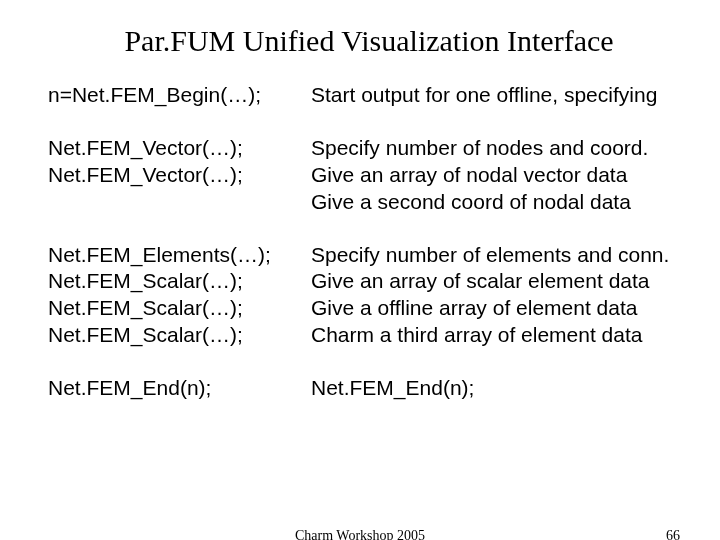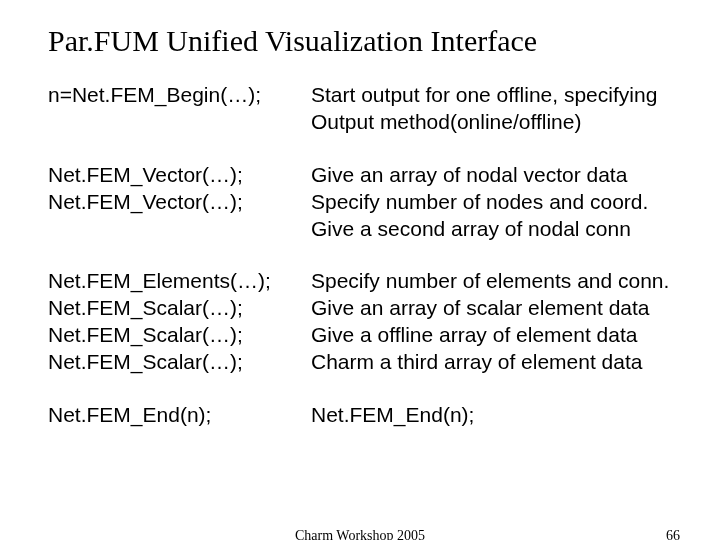--- a/index.html
+++ b/index.html
@@ -13,21 +13,21 @@
   }
   .slide {
     box-sizing: border-box;
     width: 720px;
     height: 540px;
     padding: 24px 30px 14px 48px;
     position: relative;
   }
   .title {
     font-size: 30px;
-    text-align: left;
+    text-align: center;
     margin: 0 0 24px 0;
     font-weight: 400;
   }
   .row {
     display: flex;
     margin-bottom: 26px;
     font-family: Arial, Helvetica, sans-serif;
     font-size: 21px;
     line-height: 1.28;
   }
@@ -70,33 +70,32 @@
 <div class="slide">
 
   <h1 class="title">Par.FUM Unified Visualization Interface</h1>
 
   <div class="row">
     <div class="col-left">
       <div class="api-line">n=Net.FEM_Begin(…);</div>
     </div>
     <div class="col-right">
       <div class="desc-line">Start output for one offline, specifying</div>
-      <div class="desc-line">Output method(online/offline)</div>
     </div>
   </div>
 
   <div class="row">
     <div class="col-left">
       <div class="api-line">Net.FEM_Vector(…);</div>
       <div class="api-line">Net.FEM_Vector(…);</div>
     </div>
     <div class="col-right">
+      <div class="desc-line">Specify number of nodes and coord.</div>
       <div class="desc-line">Give an array of nodal vector data</div>
-      <div class="desc-line">Specify number of nodes and coord.</div>
-      <div class="desc-line">Give a second array of nodal conn</div>
+      <div class="desc-line">Give a second coord of nodal data</div>
     </div>
   </div>
 
   <div class="row">
     <div class="col-left">
       <div class="api-line">Net.FEM_Elements(…);</div>
       <div class="api-line">Net.FEM_Scalar(…);</div>
       <div class="api-line">Net.FEM_Scalar(…);</div>
       <div class="api-line">Net.FEM_Scalar(…);</div>
     </div>

